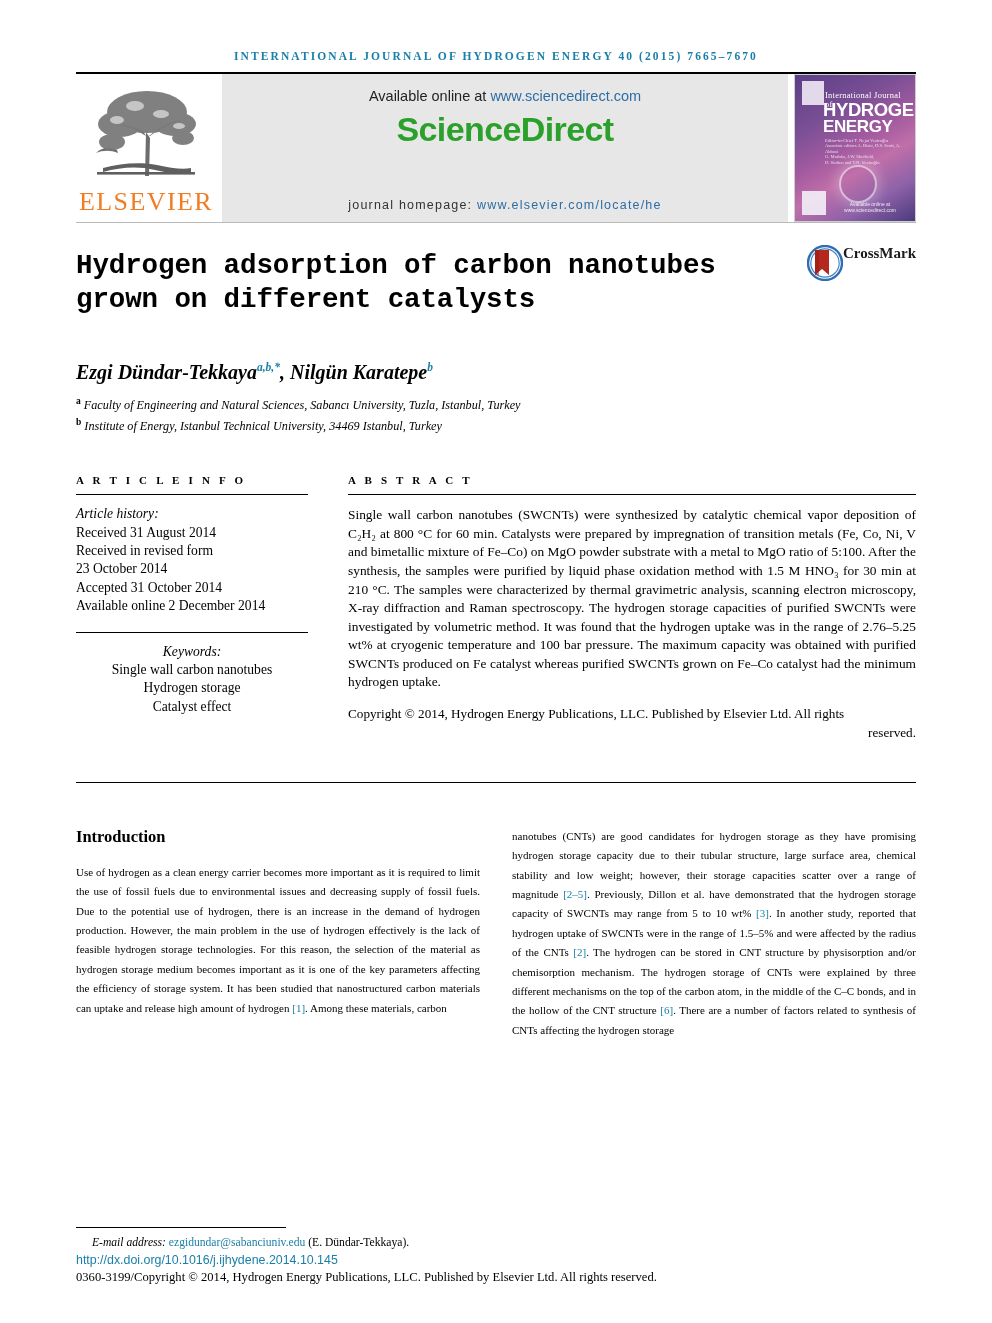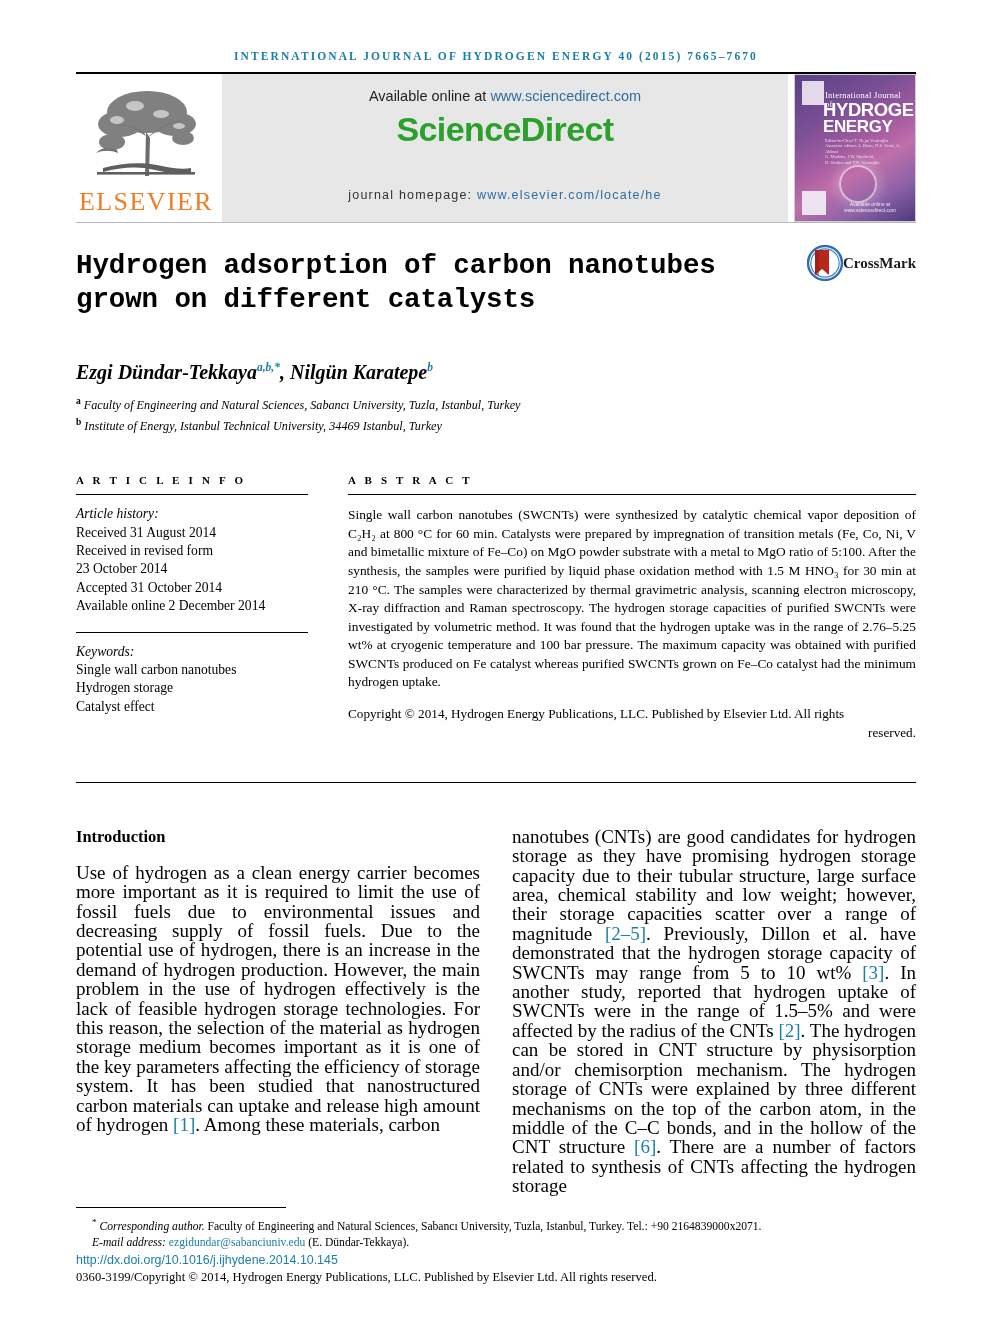--- a/index.html
+++ b/index.html
@@ -90,21 +90,21 @@
     color: #2ba02b;
     letter-spacing: -0.6px;
     margin-top: 6px;
   }
   .homepage {
     font-family: "Liberation Sans", sans-serif;
     font-size: 12.5px;
     letter-spacing: 1.2px;
     color: #333;
     position: absolute;
-    bottom: 20px;
+    bottom: 10px;
     left: 0; right: 0;
     text-align: center;
   }
   .homepage .hp-url { color: #2e6da4; }
   .cover {
     width: 122px;
     flex: 0 0 122px;
     position: relative;
     overflow: hidden;
     background: linear-gradient(150deg,#5b3f86 0%,#7a4f95 28%,#a45ba0 48%,#c06fa9 62%,#8e62a8 80%,#4b3a7e 100%);
@@ -168,21 +168,21 @@
     line-height: 34px;
     margin: 0;
     max-width: 700px;
     letter-spacing: -0.1px;
   }
   .crossmark {
     position: absolute;
     right: 0;
     top: 22px;
     display: flex;
-    align-items: center;
+    align-items: flex-start;
     gap: 0;
   }
   .cm-word {
     font-family: "Liberation Serif", serif;
     font-weight: bold;
     font-size: 15px;
     color: #1b1b1b;
   }
   .authors {
     font-family: "Liberation Serif", serif;
@@ -220,20 +220,21 @@
     font-size: 13.6px;
     line-height: 18.4px;
     margin-top: 10px;
   }
   .hist .lbl { font-style: italic; }
   .kw {
     font-family: "Liberation Serif", serif;
     font-size: 13.6px;
     line-height: 18.4px;
     margin-top: 10px;
+    text-align: center;
   }
   .kw .lbl { font-style: italic; }
   .abs-body {
     font-family: "Liberation Serif", serif;
     font-size: 13.4px;
     line-height: 18.6px;
     text-align: justify;
     margin-top: 11px;
   }
   .abs-copy {
@@ -254,21 +255,21 @@
   }
   .bcol { flex: 1 1 0; }
   h2.sec {
     font-family: "Liberation Serif", serif;
     font-weight: bold;
     font-size: 16.5px;
     margin: 0 0 16px 0;
   }
   .para {
     font-family: "Liberation Serif", serif;
-    font-size: 19px;
+    font-size: 11px;
     line-height: 19.4px;
     text-align: justify;
     margin: 0;
   }
   .ref { color: #1a7fa8; }
 
   
   .footnote-wrap {
     position: absolute;
     left: 76px;
@@ -424,19 +425,18 @@
       <h2 class="sec">Introduction</h2>
       <p class="para"><span>Use of hydrogen as a clean energy carrier becomes more important as it is required to limit the use of fossil fuels due to environmental issues and decreasing supply of fossil fuels. Due to the potential use of hydrogen, there is an increase in the demand of hydrogen production. However, the main problem in the use of hydrogen effectively is the lack of feasible hydrogen storage technologies. For this reason, the selection of the material as hydrogen storage medium becomes important as it is one of the key parameters affecting the efficiency of storage system. It has been studied that nanostructured carbon materials can uptake and release high amount of hydrogen </span><span class="ref">[1]</span><span>. Among these materials, carbon</span></p>
     </div>
     <div class="bcol">
       <p class="para"><span>nanotubes (CNTs) are good candidates for hydrogen storage as they have promising hydrogen storage capacity due to their tubular structure, large surface area, chemical stability and low weight; however, their storage capacities scatter over a range of magnitude </span><span class="ref">[2–5]</span><span>. Previously, Dillon et al. have demonstrated that the hydrogen storage capacity of SWCNTs may range from 5 to 10 wt% </span><span class="ref">[3]</span><span>. In another study, reported that hydrogen uptake of SWCNTs were in the range of 1.5–5% and were affected by the radius of the CNTs </span><span class="ref">[2]</span><span>. The hydrogen can be stored in CNT structure by physisorption and/or chemisorption mechanism. The hydrogen storage of CNTs were explained by three different mechanisms on the top of the carbon atom, in the middle of the C–C bonds, and in the hollow of the CNT structure </span><span class="ref">[6]</span><span>. There are a number of factors related to synthesis of CNTs affecting the hydrogen storage</span></p>
     </div>
   </div>
 
   <div class="footnote-wrap">
     <div class="fn-rule"></div>
-    <div class="fn fn-indent"><span class="star">*</span> <span class="ital">Corresponding author.</span><span> Faculty of Engineering and Natural Sciences, Sabancı University, Tuzla, Istanbul, Turkey. Tel.: +90 2164839000x2071.</span></div>
     <div class="fn fn-indent"><span class="ital">E-mail address: </span><span class="link">ezgidundar@sabanciuniv.edu</span><span> (E. Dündar-Tekkaya).</span></div>
     <div class="doi">http://dx.doi.org/10.1016/j.ijhydene.2014.10.145</div>
     <div class="issn">0360-3199/Copyright © 2014, Hydrogen Energy Publications, LLC. Published by Elsevier Ltd. All rights reserved.</div>
   </div>
 
 </div>
 
 </body></html>

